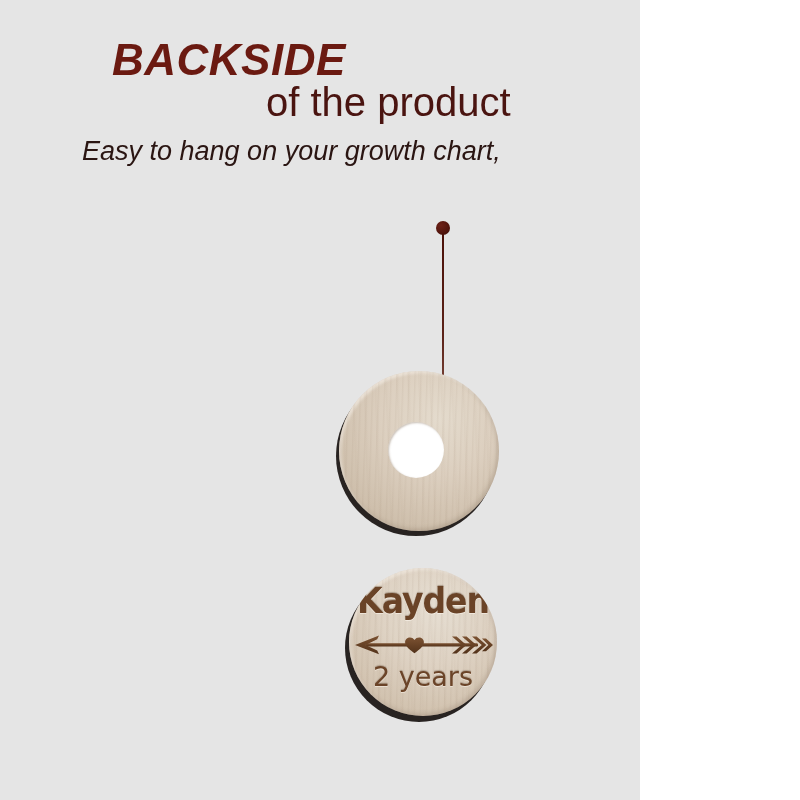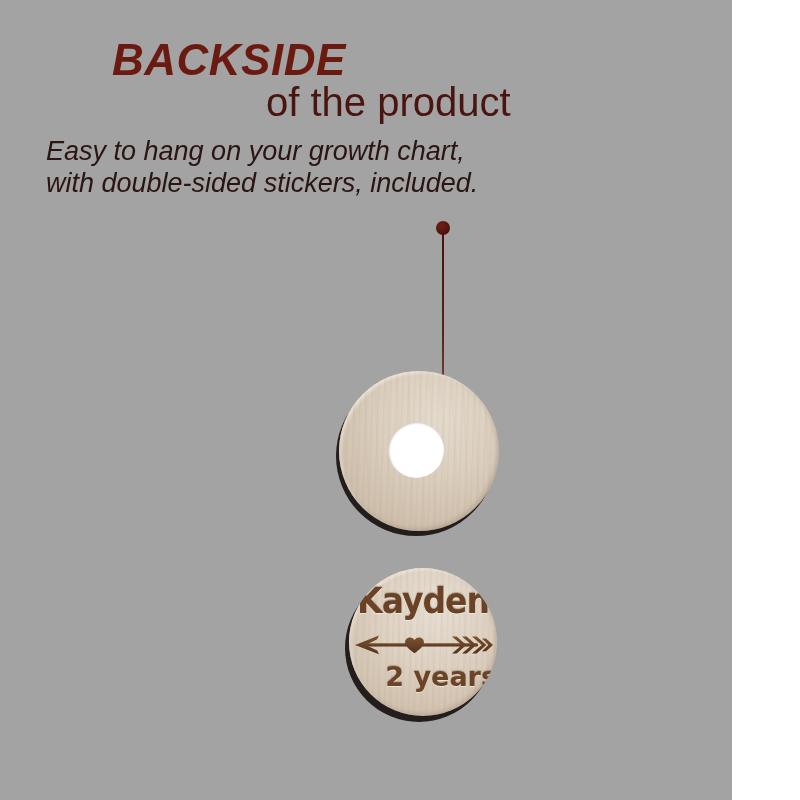--- a/index.html
+++ b/index.html
@@ -6,23 +6,23 @@
   html, body {
     margin: 0;
     padding: 0;
     background: #ffffff;
   }
   body {
     font-family: "Liberation Sans", sans-serif;
   }
   #stage {
     position: relative;
-    width: 732px;
+    width: 640px;
     height: 800px;
-    background: #a3a3a3;
+    background: #e5e5e5;
     overflow: hidden;
   }
 
   
   .heading-block {
     position: absolute;
     left: 0;
     top: 38px;
     width: 800px;
   }
@@ -56,21 +56,21 @@
     left: 46px;
     top: 98px;
     font-family: "Liberation Sans", sans-serif;
     font-size: 27px;
     font-style: italic;
     font-weight: normal;
     color: #2a1512;
     line-height: 1.18;
     white-space: nowrap;
   }
-  .tagline .tl-line { display: block; }
+  .tagline .tl-line { display: block; margin-left: 36px; }
 
   
   .pin-head {
     position: absolute;
     left: 436px;
     top: 221px;
     width: 14px;
     height: 14px;
     border-radius: 50%;
     background: radial-gradient(circle at 35% 32%, #6d2117 0%, #51140c 62%, #3a0d07 100%);
@@ -199,41 +199,40 @@
     left: 3px;
     top: 60px;
     width: 142px;
     height: 34px;
   }
   .engrave-age {
     position: absolute;
     left: 0;
     right: 0;
     top: 95px;
-    text-align: right;
+    text-align: center;
     font-family: "DejaVu Sans", sans-serif;
-    font-weight: bold;
+    font-weight: normal;
     font-size: 27px;
     color: #6b4428;
     text-shadow: 0 1px 0 rgba(255,250,242,0.5),
                  0 -1px 1px rgba(70,44,24,0.3);
     line-height: 1;
   }
 </style>
 </head>
 <body>
 
 <div id="stage">
 
   <div class="heading-block">
     <div class="title-main">BACKSIDE</div>
     <div class="title-sub">of the product</div>
     <div class="tagline">
       <span class="tl-line">Easy to hang on your growth chart,</span>
-      <span class="tl-line">with double-sided stickers, included.</span>
     </div>
   </div>
 
   <div class="pin-head"></div>
   <div class="pin-string"></div>
 
   <div class="washer-wrap">
     <div class="washer-shadow"></div>
     <div class="washer-body">
       <div class="grain"></div>

